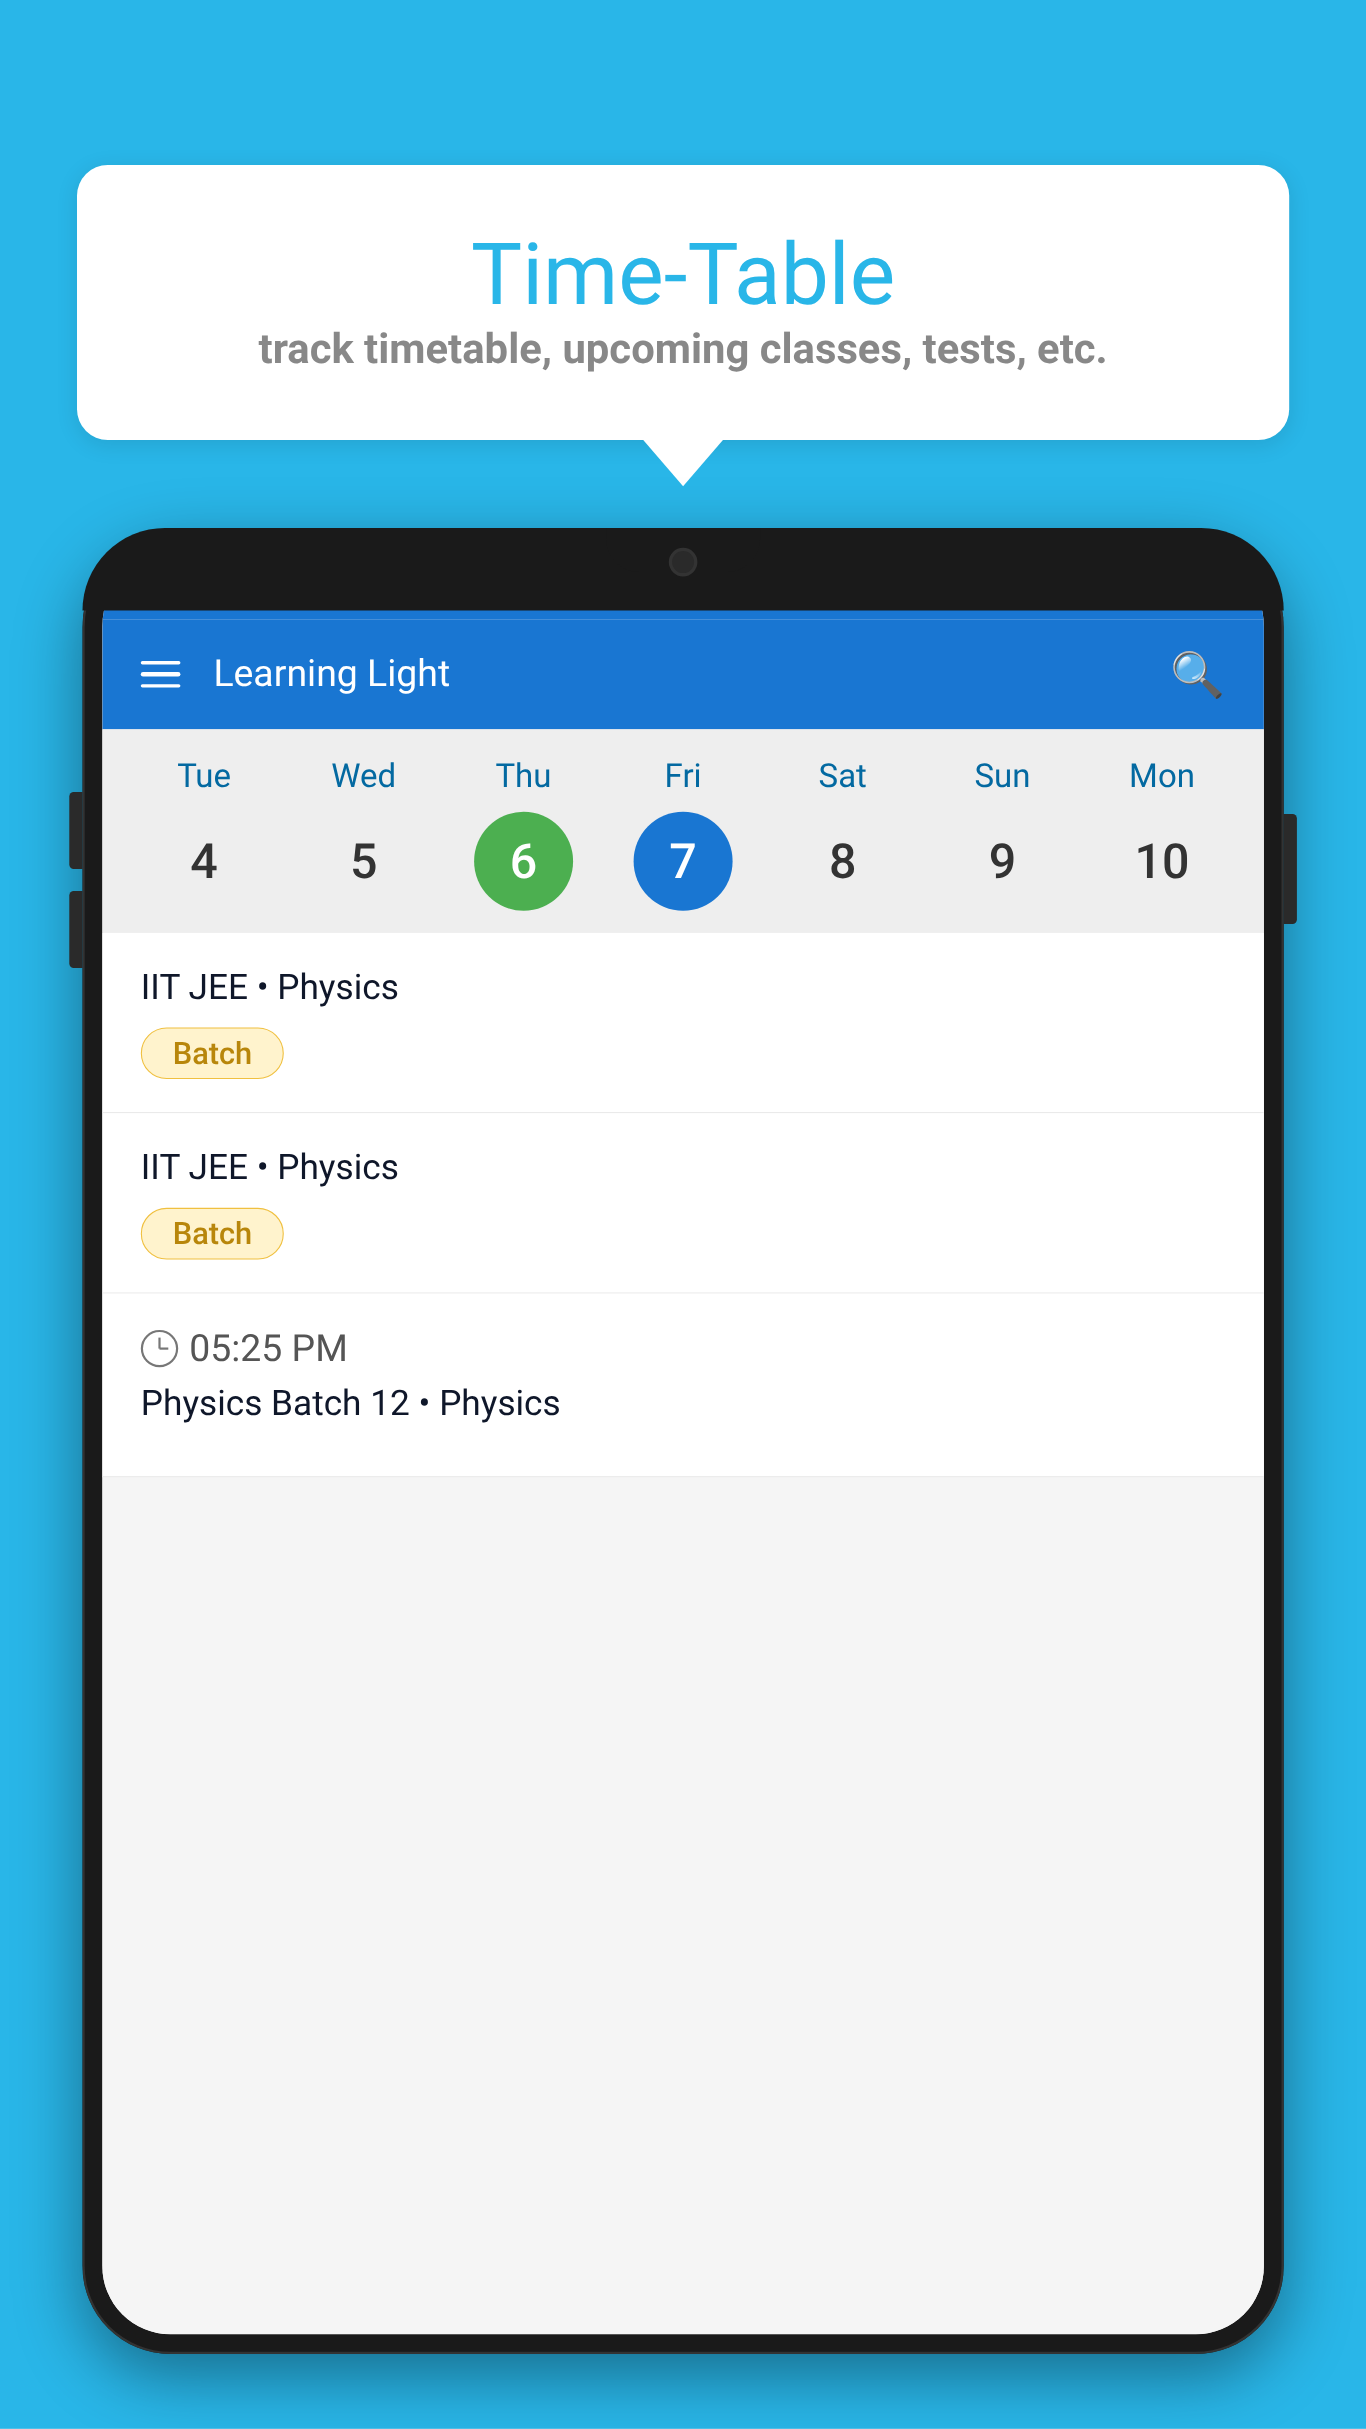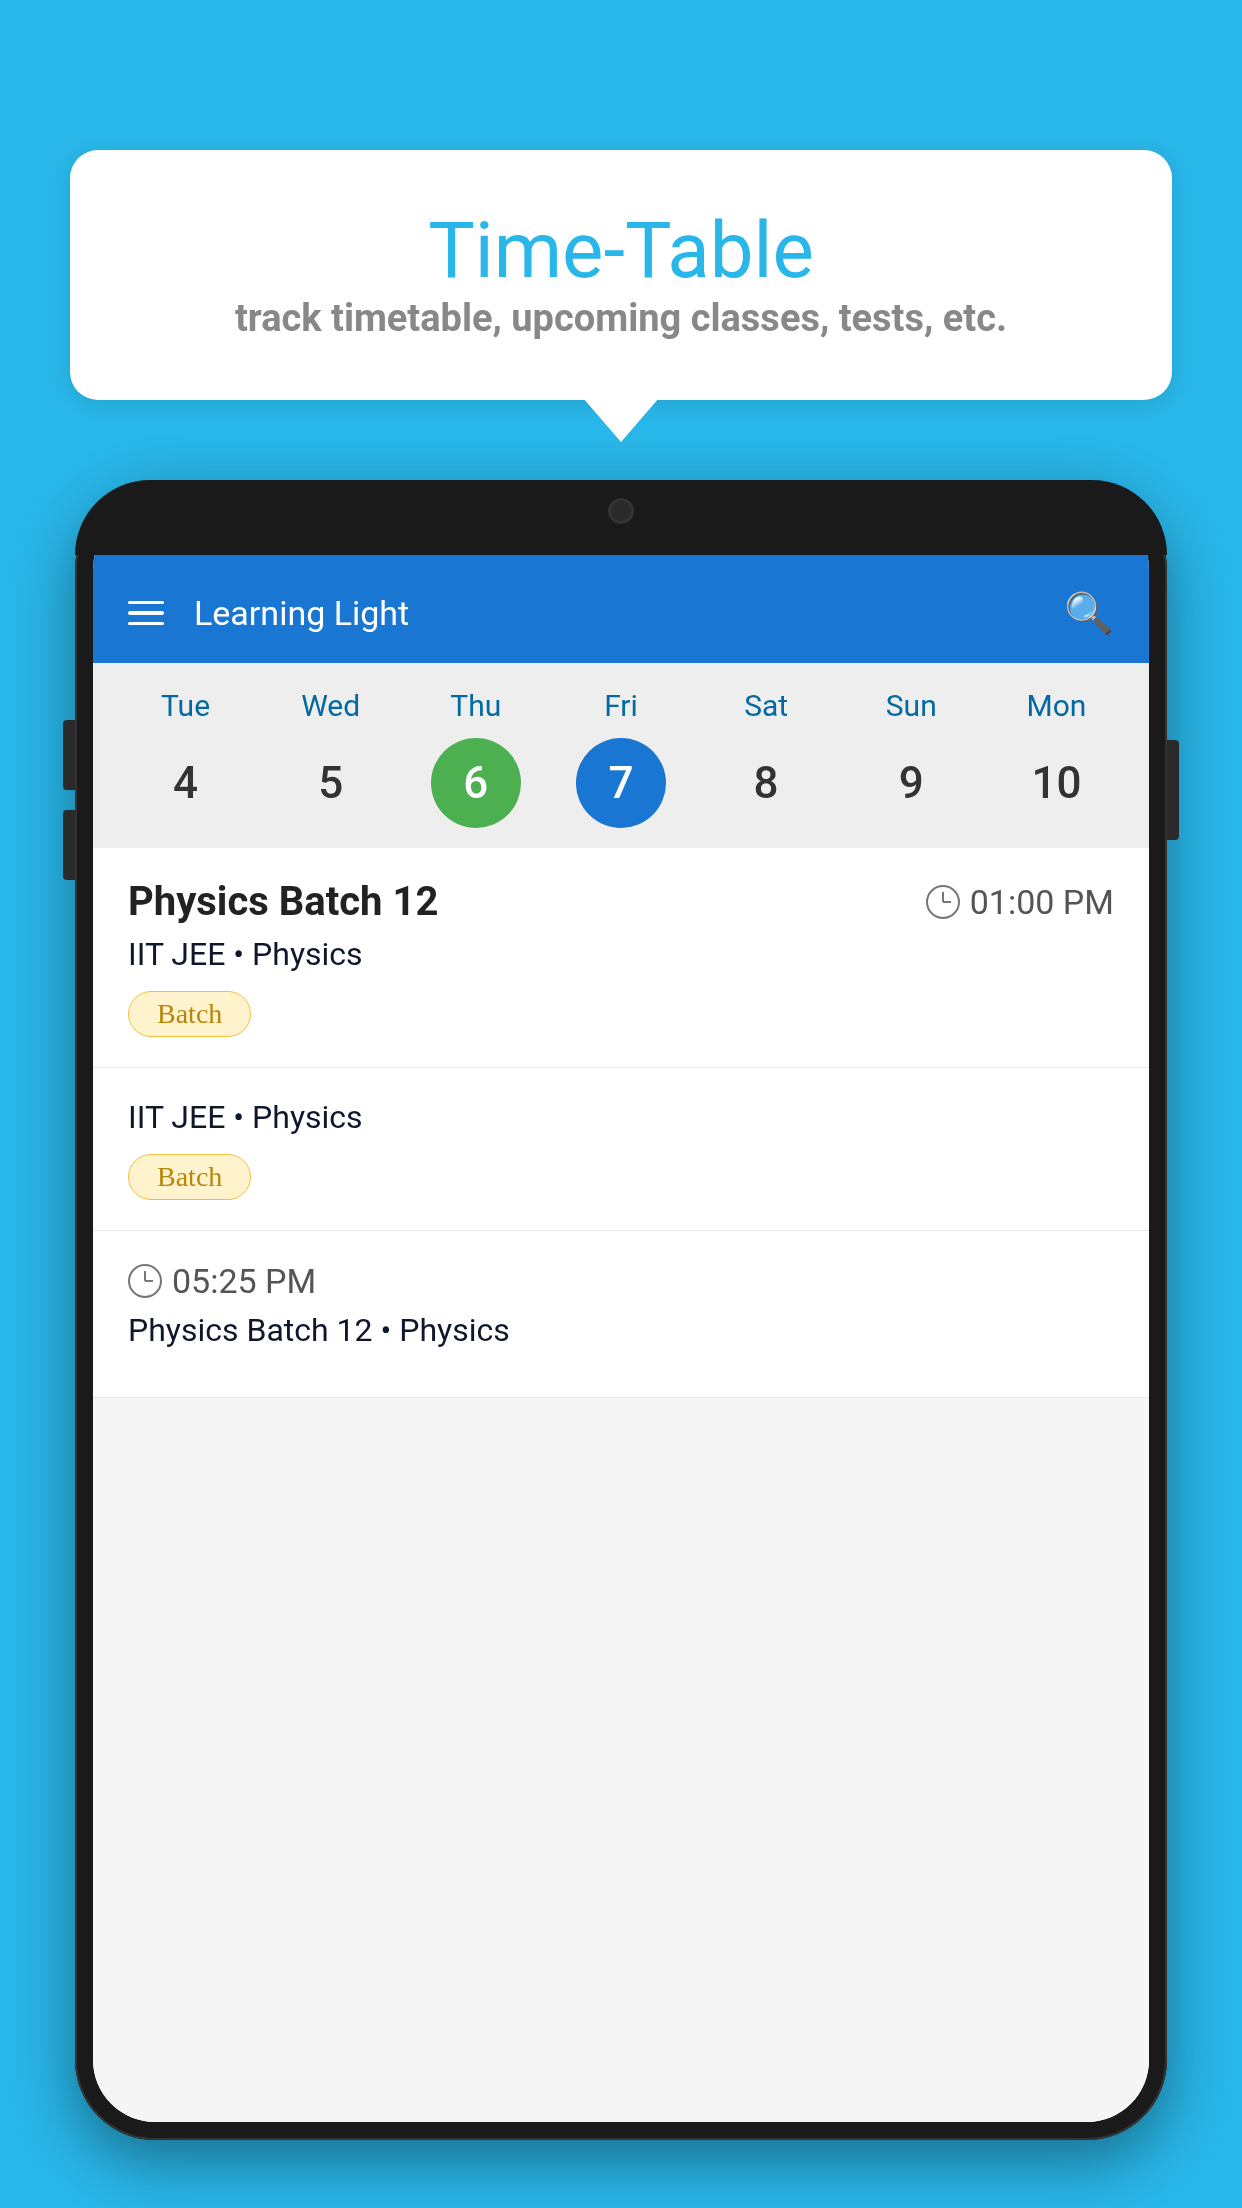--- a/index.html
+++ b/index.html
@@ -367,21 +367,20 @@
 
     .badge {
       display: inline-block;
       background: #fff3cd;
       border: 1.5px solid #f0c040;
       color: #b8860b;
       border-radius: 30px;
       padding: 6px 28px;
       font-size: 28px;
       font-weight: 500;
-      font-family: Liberation Serif, serif;
     }
 
     
     .volume-btn-left {
       position: absolute;
       left: -12px;
       top: 240px;
       width: 12px;
       height: 70px;
       background: #2a2a2a;
@@ -478,27 +477,20 @@
           <div class="day-number selected">7</div>
           <div class="day-number">8</div>
           <div class="day-number">9</div>
           <div class="day-number">10</div>
         </div>
       </div>
 
       <div class="schedule-list">
 
         <div class="schedule-item">
-          <div class="schedule-item-header">
-            <span class="schedule-item-title">Physics Batch 12</span>
-            <div class="schedule-item-time">
-              <div class="clock-icon"></div>
-              <span>01:00 PM</span>
-            </div>
-          </div>
           <div class="schedule-item-subtitle">IIT JEE • Physics</div>
           <span class="badge">Batch</span>
         </div>
 
         <div class="schedule-item">
           <div class="schedule-item-subtitle">IIT JEE • Physics</div>
           <span class="badge">Batch</span>
         </div>
 
         <div class="schedule-item">

